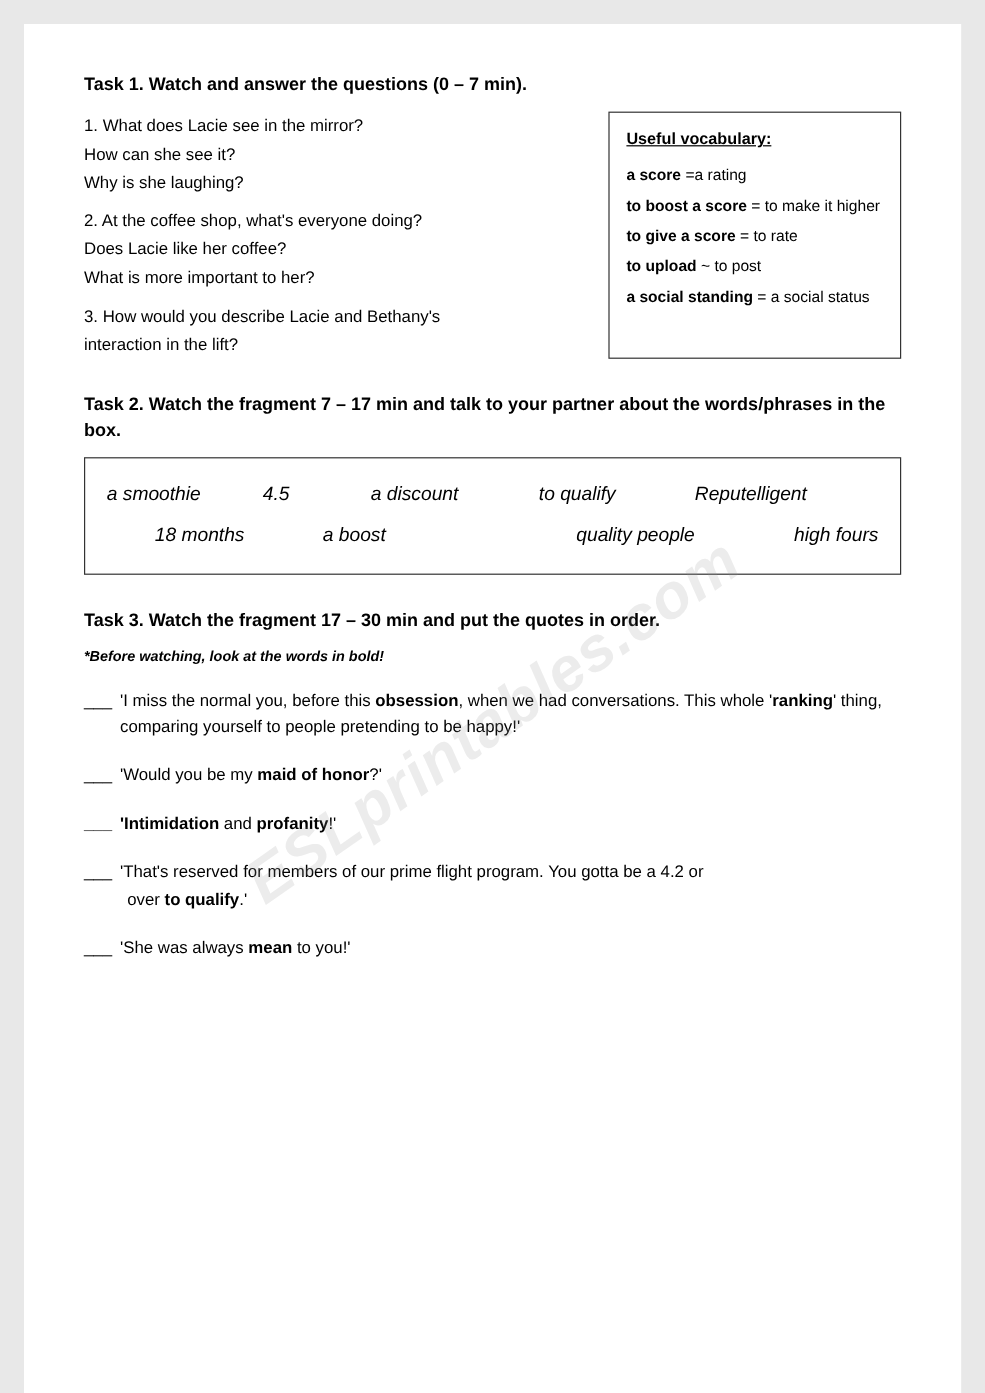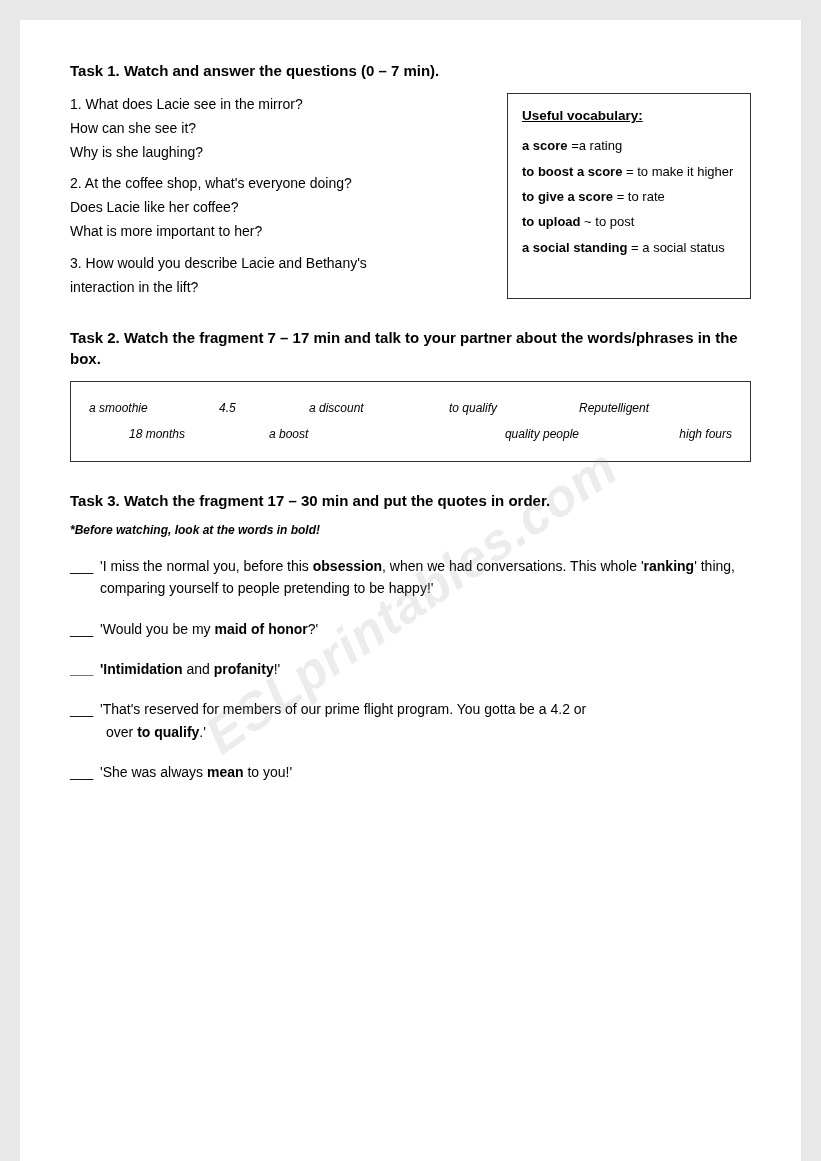--- a/index.html
+++ b/index.html
@@ -57,21 +57,21 @@
     }
     .vocab-box .vocab-item {
       margin-bottom: 2px;
     }
     .vocab-box .vocab-item b {
       font-weight: bold;
     }
     .word-box {
       border: 1.5px solid #333;
       padding: 14px 18px;
-      font-size: 12px;
+      font-size: 16px;
       line-height: 2.1;
       margin-top: 10px;
       font-style: italic;
     }
     .task3-section {
       margin-top: 10px;
     }
     .task3-note {
       font-style: italic;
       font-size: 12px;

